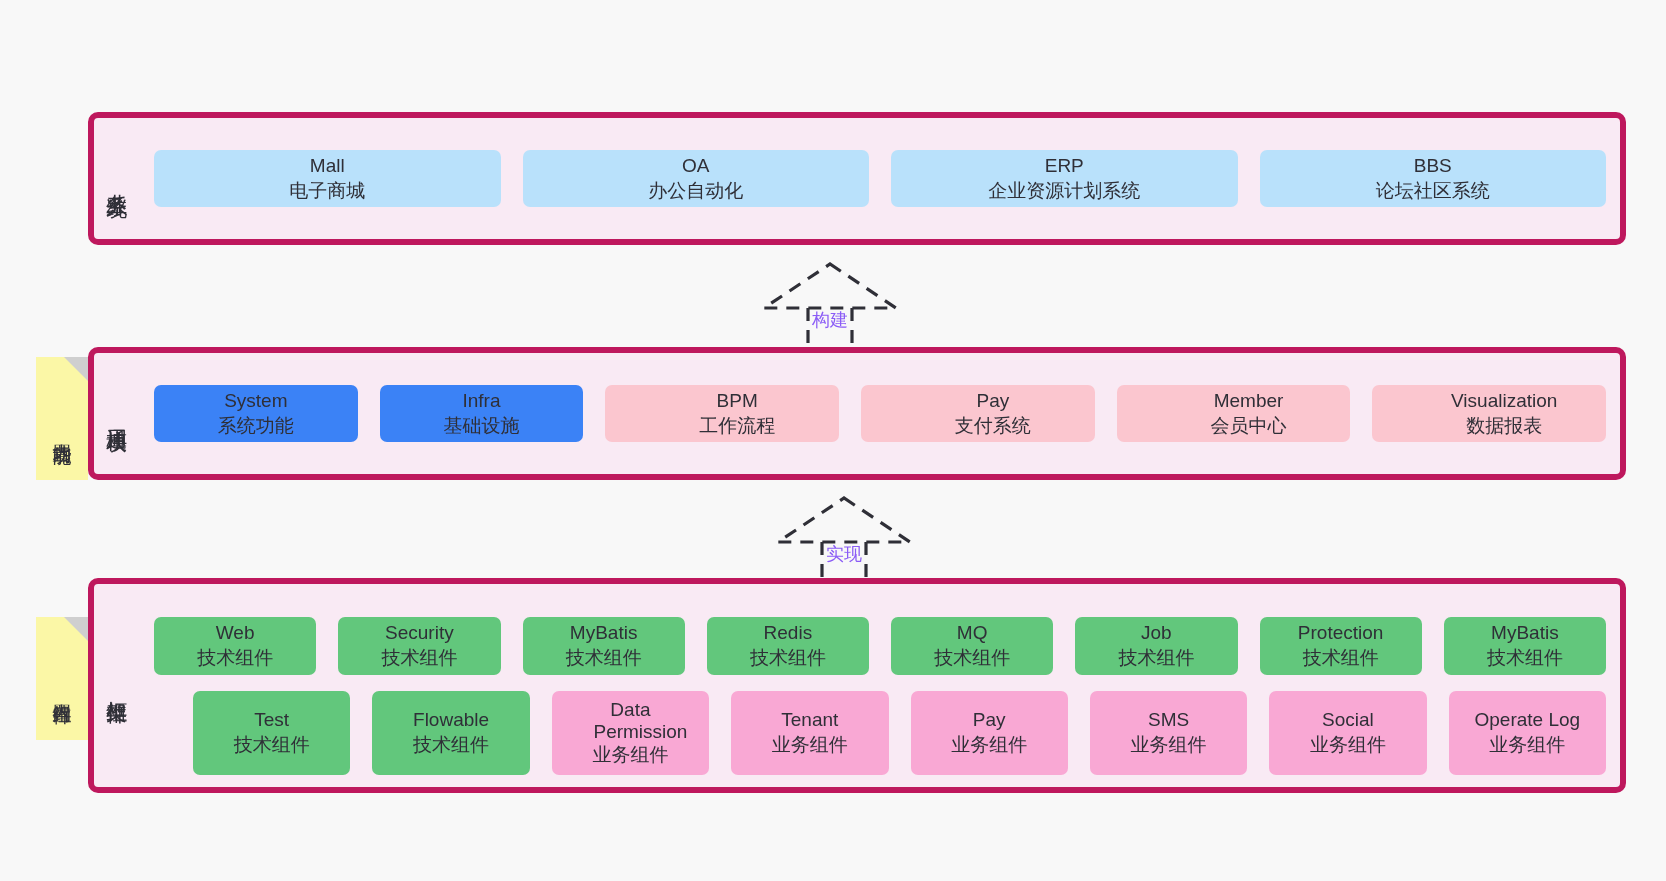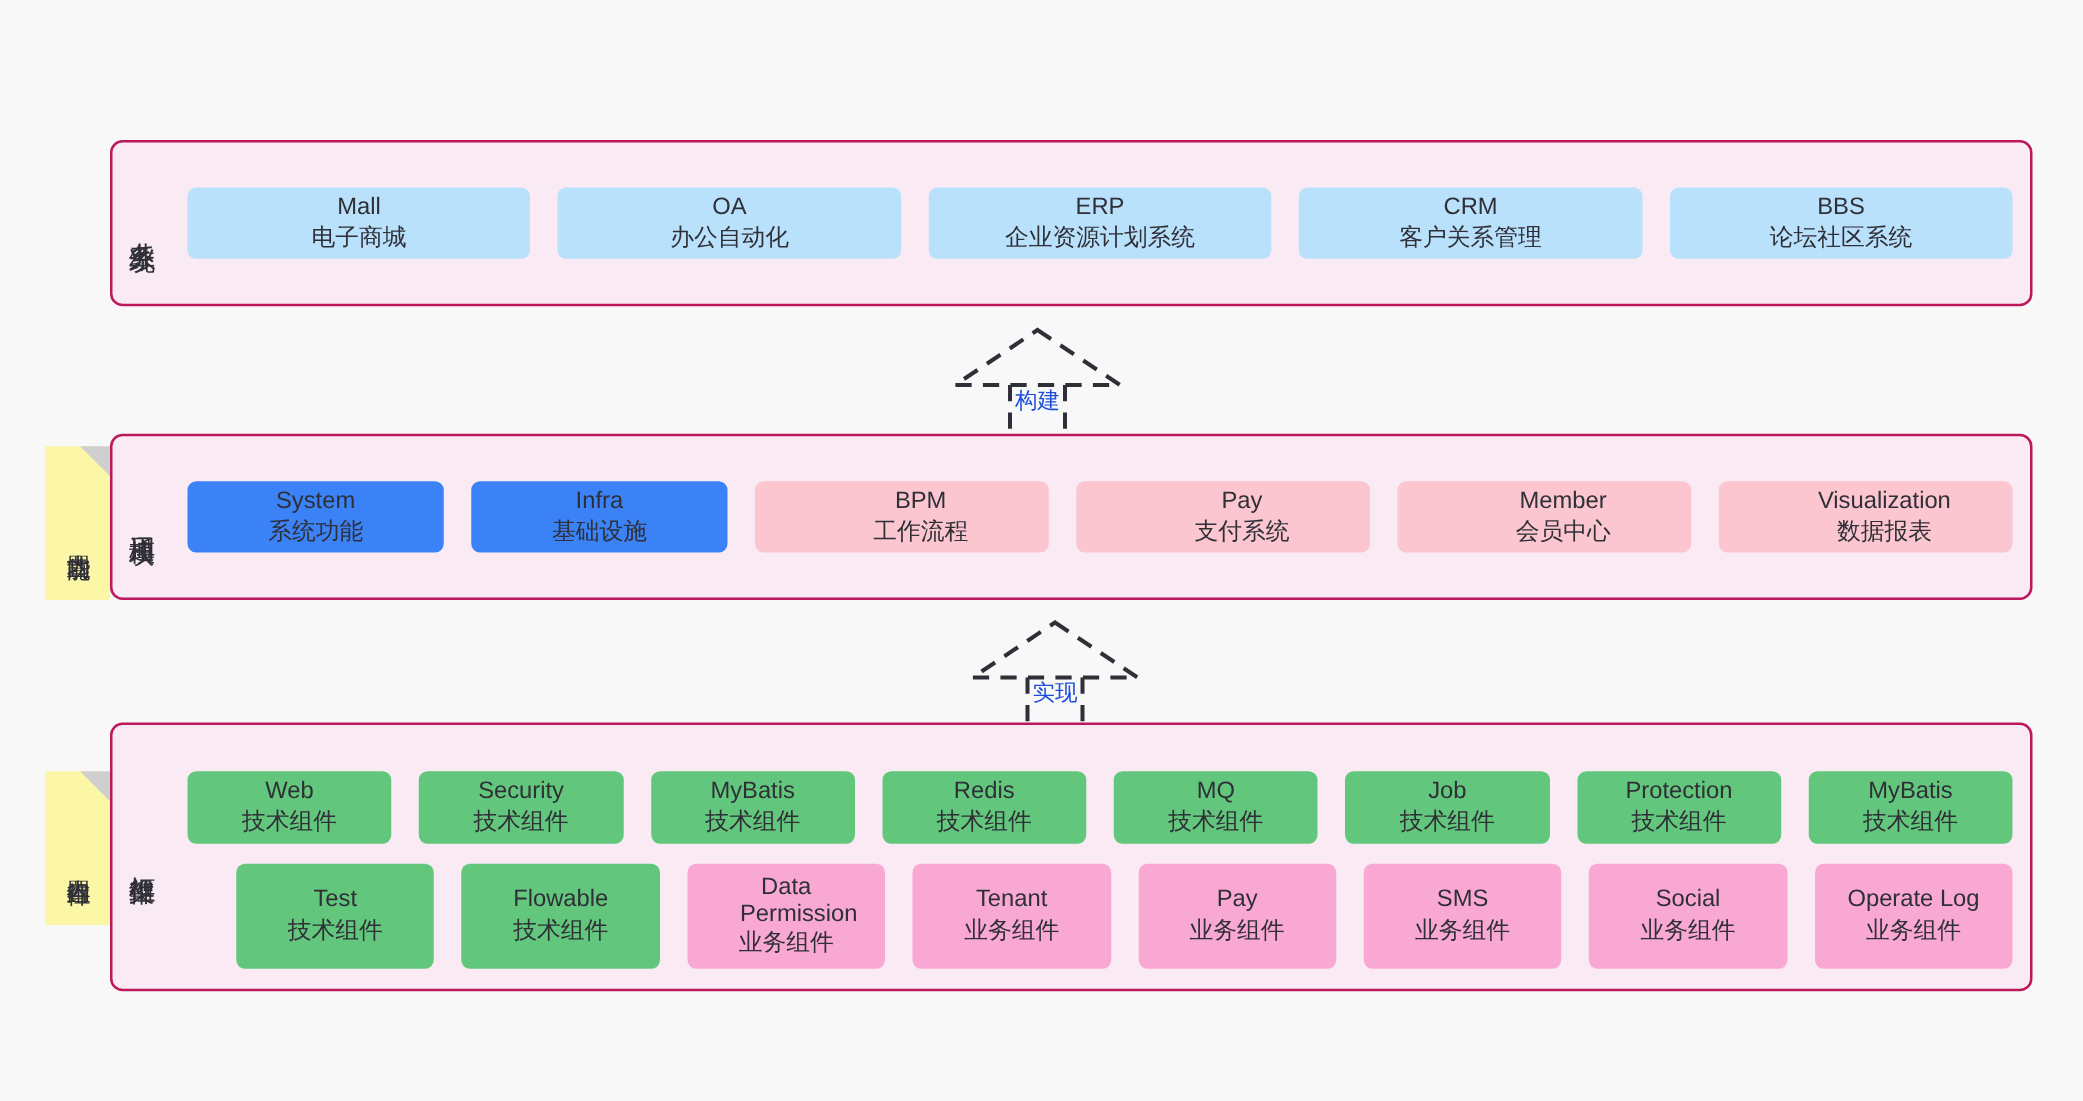--- a/index.html
+++ b/index.html
@@ -19,21 +19,21 @@
   #canvas {
     position: relative;
     width: 1666px;
     height: 881px;
   }
 
   
   .layer {
     position: absolute;
     background: #f9eaf4;
-    border: 2px solid #be185d;
+    border: 6px solid #be185d;
     border-radius: 10px;
     box-sizing: border-box;
     display: flex;
     align-items: stretch;
   }
 
   
   .layer-title {
     flex: 0 0 auto;
     width: 46px;
@@ -124,21 +124,21 @@
   .connector {
     position: absolute;
     user-select: none;
   }
   .connector svg { display: block; }
   .connector .conn-label {
     position: absolute;
     left: 50%;
     transform: translateX(-50%);
     font-size: 18px;
-    color: #1d4ed8;
+    color: #8b5cf6;
     white-space: nowrap;
     background: transparent;
   }
 </style>
 </head>
 <body>
 
 <div id="canvas">
 
   <div class="layer" id="layer-business" style="left:88px; top:112px; width:1538px; height:133px;">
@@ -151,24 +151,20 @@
         </div>
         <div class="node blue">
           <span class="l1">OA</span>
           <span class="l2">办公自动化</span>
         </div>
         <div class="node blue">
           <span class="l1">ERP</span>
           <span class="l2">企业资源计划系统</span>
         </div>
         <div class="node blue">
-          <span class="l1">CRM</span>
-          <span class="l2">客户关系管理</span>
-        </div>
-        <div class="node blue">
           <span class="l1">BBS</span>
           <span class="l2">论坛社区系统</span>
         </div>
       </div>
     </div>
   </div>
 
   <div class="connector" style="left:756px; top:258px; width:148px; height:88px;">
     <svg width="148" height="88" viewBox="0 0 148 88" aria-hidden="true">
 

